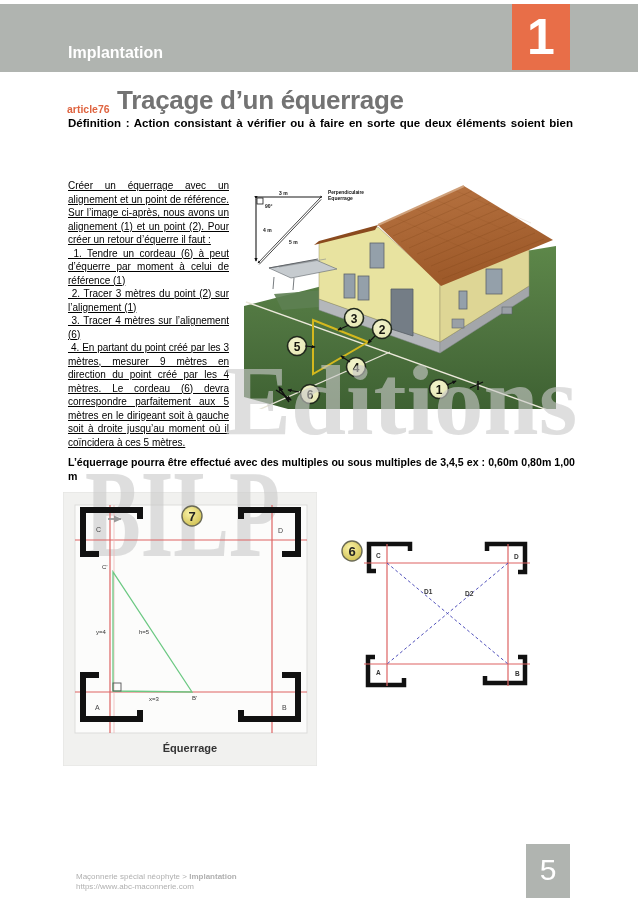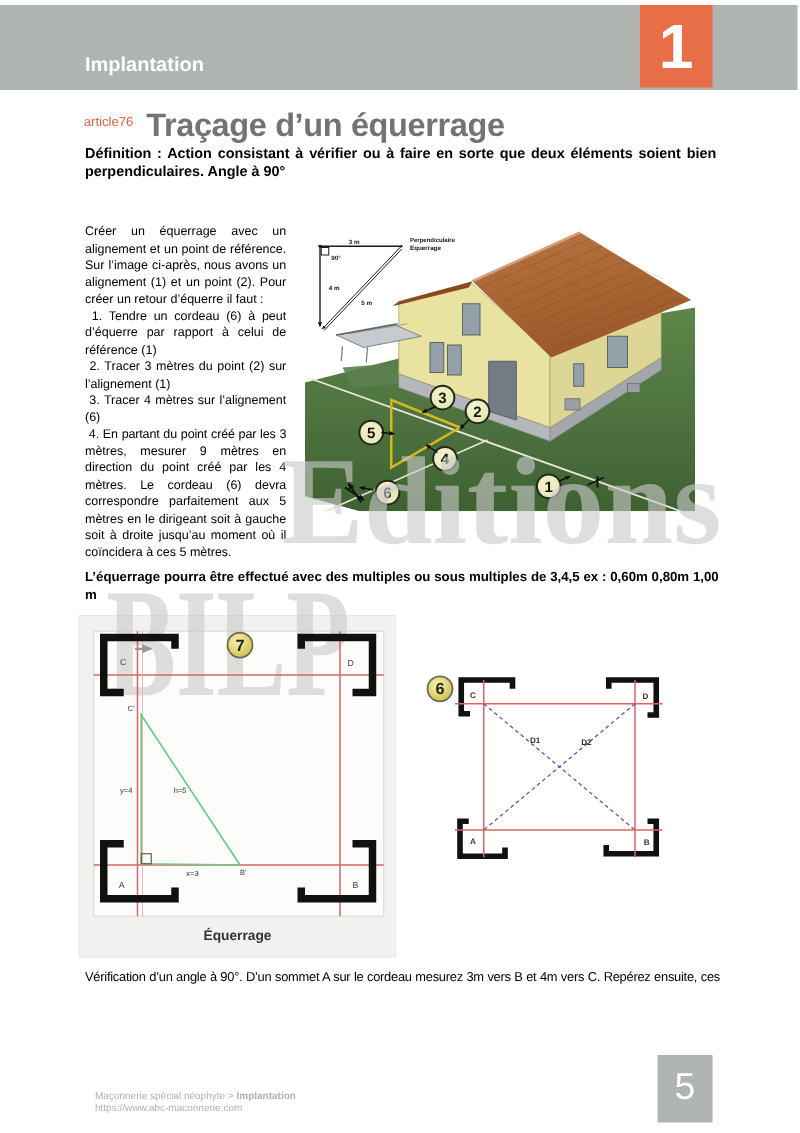--- a/index.html
+++ b/index.html
@@ -9,35 +9,34 @@
   .jl{text-align:justify;text-align-last:justify;white-space:normal;}
   .col div{height:13.5px;}
 </style>
 </head>
 <body>
 
 <div class="abs" style="left:0;top:4px;width:638px;height:68px;background:#b0b4b0;"></div>
 <div class="abs" style="left:68px;top:44px;color:#ffffff;font-size:16px;font-weight:bold;">Implantation</div>
 <div class="abs" style="left:512px;top:4px;width:58px;height:66px;background:#e86e48;color:#fff;font-size:50px;font-weight:bold;text-align:center;line-height:66px;">1</div>
 
-<div class="abs" style="left:67px;top:92px;color:#df6440;font-size:10.5px;font-weight:normal;">article76</div>
+<div class="abs" style="left:67px;top:103px;color:#df6440;font-size:10.5px;font-weight:bold;">article76</div>
 <div class="abs" style="left:117px;top:85px;color:#737373;font-size:26px;letter-spacing:-0.3px;font-weight:bold;">Traçage d’un équerrage</div>
 <div class="abs" style="left:68px;top:116px;width:505px;color:#000;font-size:11.5px;font-weight:bold;line-height:14.5px;">
   <div class="jl">Définition&nbsp;: Action consistant à vérifier ou à faire en sorte que deux éléments soient bien</div>
-  <div>perpendiculaires. Angle à 90°</div>
-</div>
-
-<div class="abs col" style="left:68px;top:179px;width:161px;color:#000;font-size:10px;line-height:13.5px;">
+</div>
+
+<div class="abs col" style="left:68px;top:179px;width:161px;color:#000;font-size:10px;line-height:13.5px;text-decoration:underline;">
   <div class="jl">Créer un équerrage avec un</div>
   <div class="jl">alignement et un point de référence.</div>
   <div class="jl">Sur l’image ci-après, nous avons un</div>
   <div class="jl">alignement (1) et un point (2). Pour</div>
   <div>créer un retour d’équerre il faut&nbsp;:</div>
   <div class="jl">&nbsp;1. Tendre un cordeau (6) à peut</div>
-  <div class="jl">d’équerre par rapport à celui de</div>
+  <div class="jl">d’équerre par moment à celui de</div>
   <div>référence (1)</div>
   <div class="jl">&nbsp;2. Tracer 3 mètres du point (2) sur</div>
   <div>l’alignement (1)</div>
   <div class="jl">&nbsp;3. Tracer 4 mètres sur l’alignement</div>
   <div>(6)</div>
   <div class="jl" style="letter-spacing:-0.12px;">&nbsp;4. En partant du point créé par les 3</div>
   <div class="jl">mètres, mesurer 9 mètres en</div>
   <div class="jl">direction du point créé par les 4</div>
   <div class="jl">mètres. Le cordeau (6) devra</div>
   <div class="jl">correspondre parfaitement aux 5</div>
@@ -252,20 +251,19 @@
     <text x="36" y="145">A</text>
     <text x="175" y="146">B</text>
     <text x="84" y="64">D1</text>
     <text x="125" y="66">D2</text>
   </g>
   <circle cx="12" cy="21" r="10" fill="url(#gold)" stroke="#6a6a55" stroke-width="1.4"></circle>
   <text x="12" y="25.5" font-family="Liberation Sans,sans-serif" font-size="13" font-weight="bold" fill="#222" text-anchor="middle">6</text>
 </svg>
 
 <div class="abs" style="left:68px;top:776px;width:508px;color:#000;font-size:10.3px;letter-spacing:-0.2px;line-height:14px;">
-  <div class="jl">Vérification d’un angle à 90°. D’un sommet A sur le cordeau mesurez 3m vers B et 4m vers C. Repérez ensuite, ces</div>
 </div>
 
 <div class="abs" style="left:76px;top:859px;color:#b0b0b0;font-size:8px;line-height:10px;margin-top:13px;">Maçonnerie spécial néophyte &gt; <b>Implantation</b><br>https://www.abc-maconnerie.com</div>
 <div class="abs" style="left:526px;top:844px;width:44px;height:54px;background:#b0b4b0;color:#fff;font-size:30px;text-align:center;line-height:52px;">5</div>
 
 <div class="abs" style="left:225px;top:351px;color:rgba(202,202,202,0.62);font-family:'Liberation Serif',serif;font-weight:bold;font-size:100px;line-height:100px;transform:scaleX(0.99);transform-origin:left top;z-index:5;">Editions</div>
 <div class="abs" style="left:85px;top:453px;color:rgba(202,202,202,0.62);font-family:'Liberation Serif',serif;font-weight:bold;font-size:124px;line-height:124px;transform:scaleX(0.674);transform-origin:left top;z-index:1;">BILP</div>
 
 </body></html>

